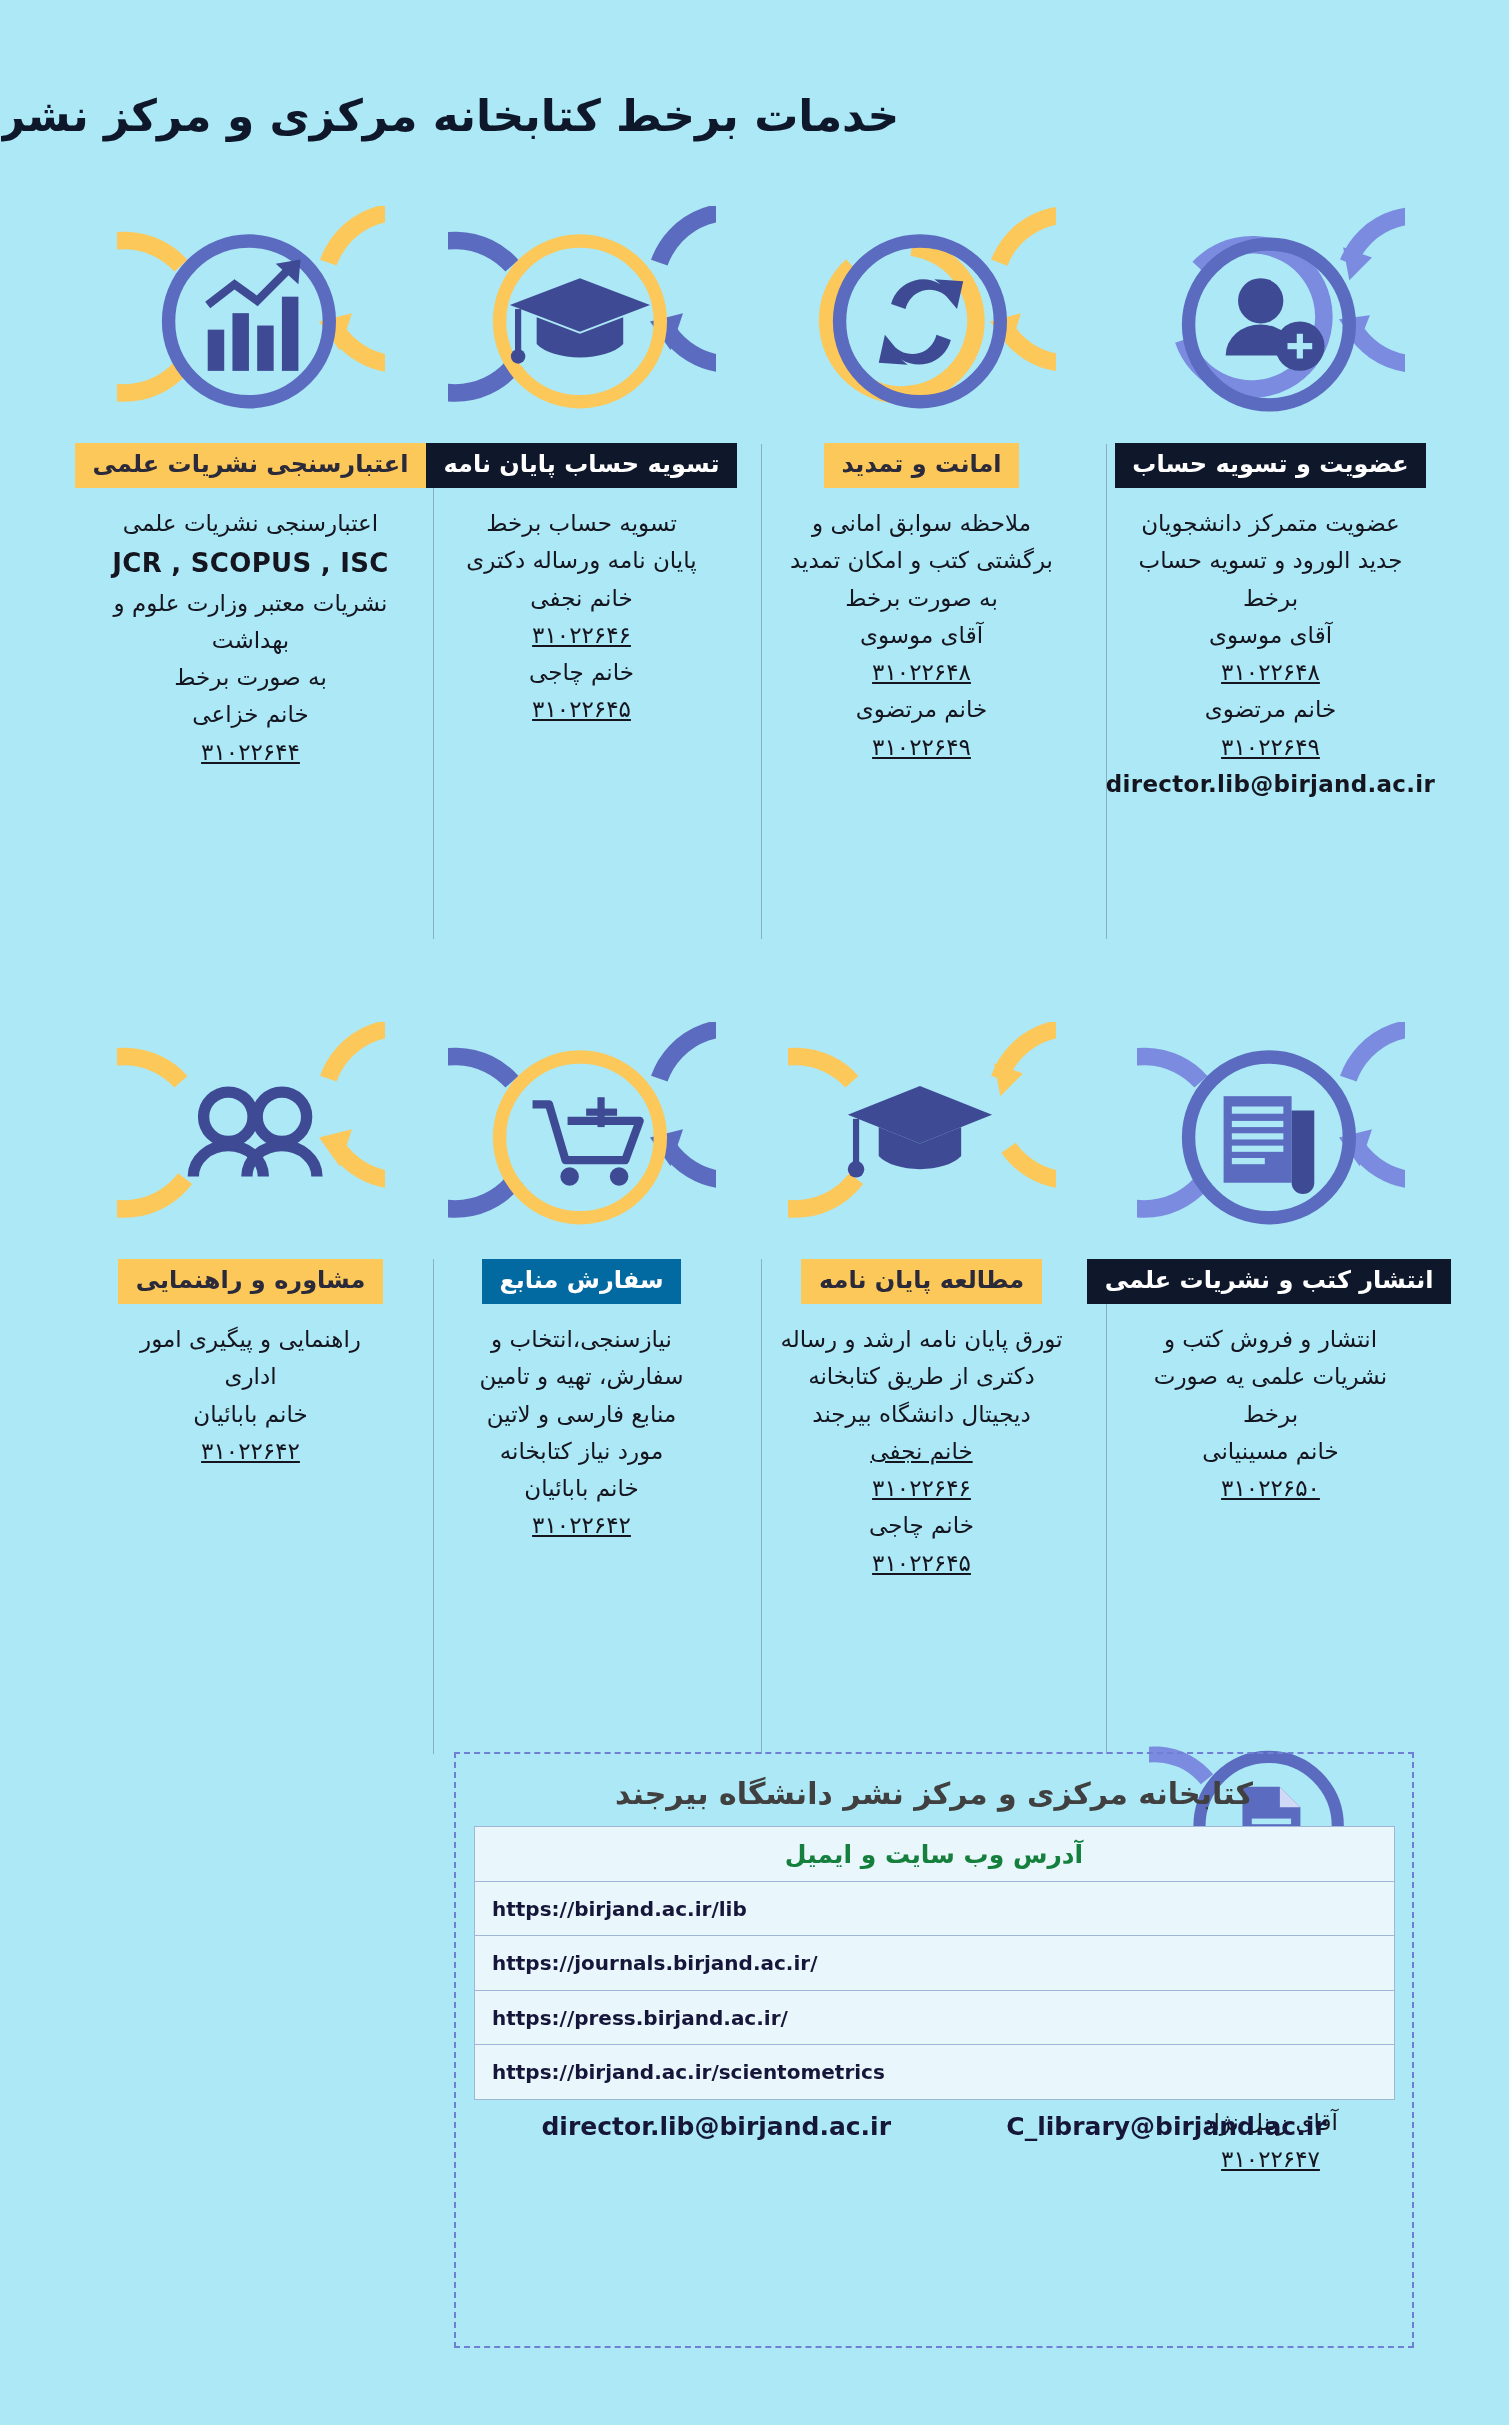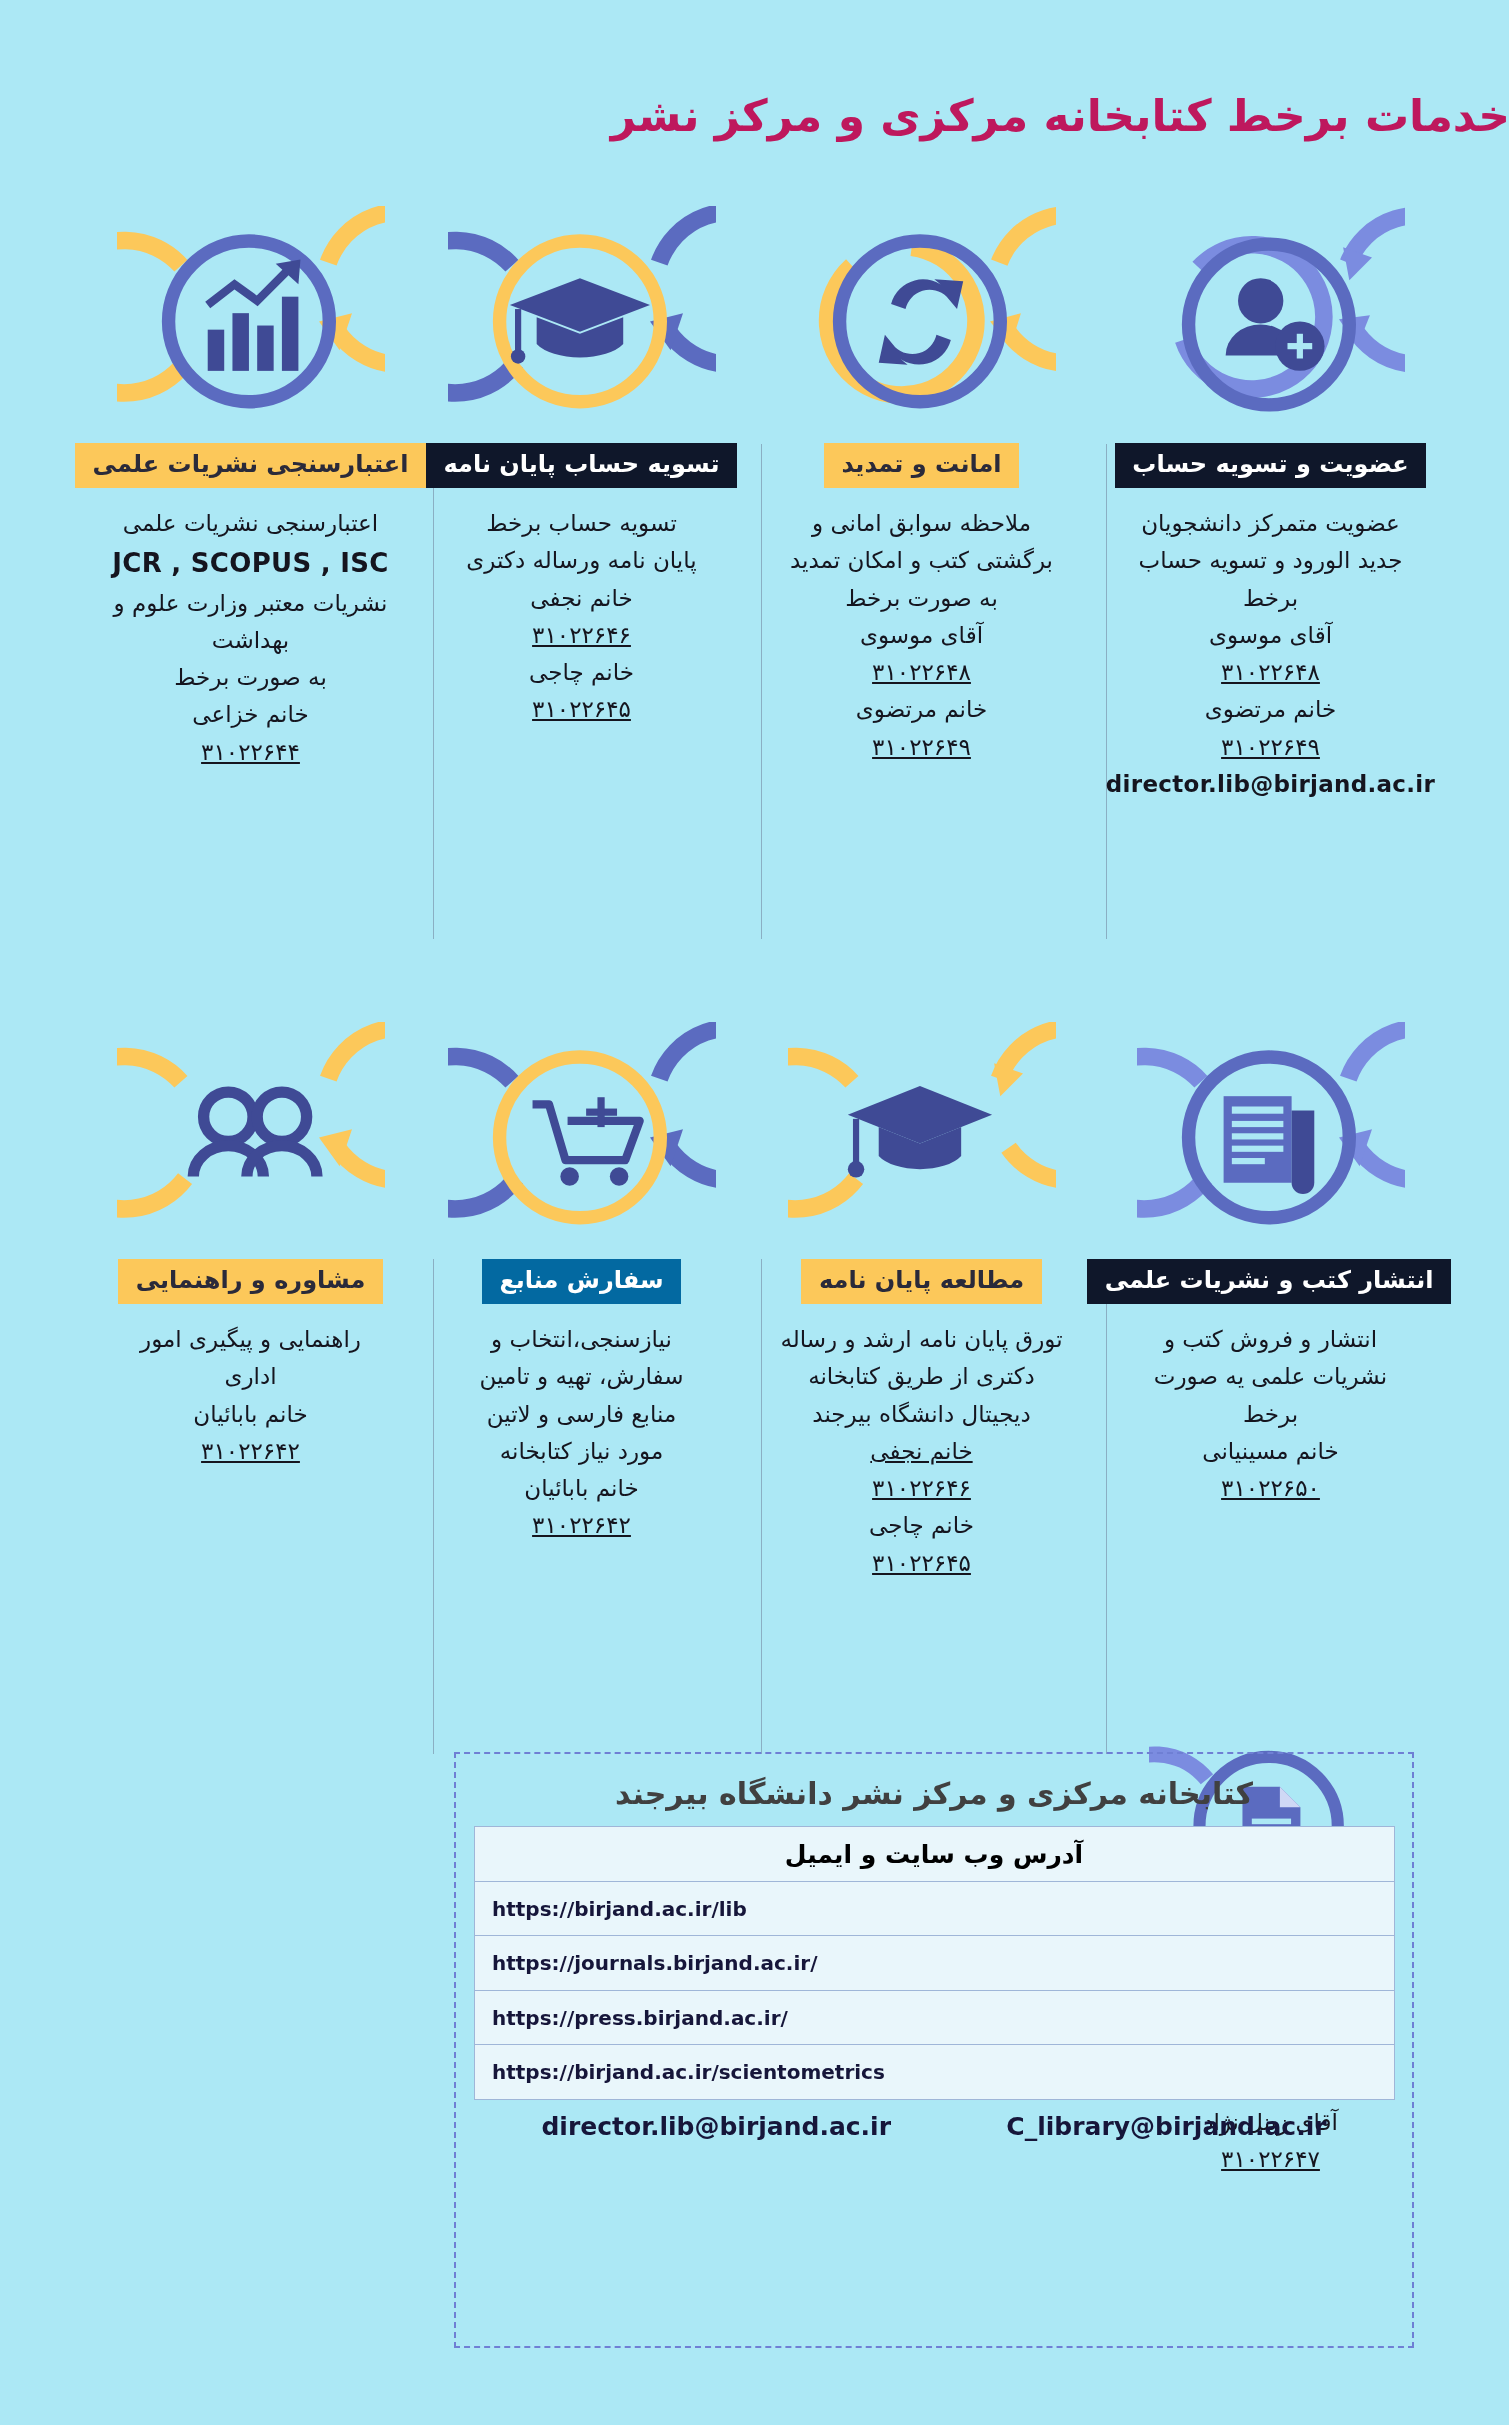--- a/index.html
+++ b/index.html
@@ -14,24 +14,24 @@
     position: relative;
     width: 1510px;
     height: 2426px;
     background: #ace8f5;
   }
   .main-title {
     position: absolute;
     top: 90px;
     left: 0;
     width: 1510px;
-    text-align: right;
+    text-align: left;
     font-size: 44px;
     font-weight: bold;
-    color: #be185d;
+    color: #0f172a;
     letter-spacing: -0.5px;
   }
 
   
   .card {
     position: absolute;
     width: 361px;
     text-align: center;
   }
   .icon-wrap {
@@ -107,21 +107,21 @@
     align-items: center;
     margin-bottom: -1.5px;
     padding: 0 17.5px;
   }
   .f-row.center { justify-content: center; }
   .f-row .hdr {
     width: 100%;
     text-align: center;
     font-size: 25px;
     font-weight: bold;
-    color: #000000;
+    color: #15803d;
   }
   .f-row .url {
     direction: ltr;
     font-size: 20px;
     font-weight: bold;
     color: #16163a;
     width: 100%;
     text-align: left;
   }
   .f-emails {

